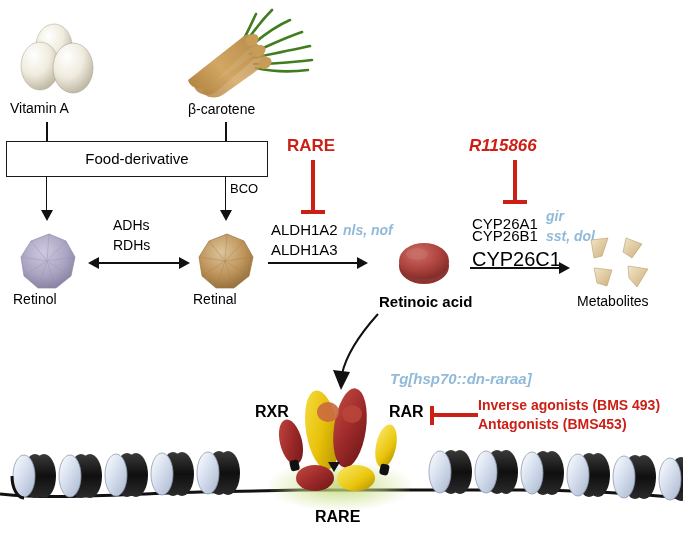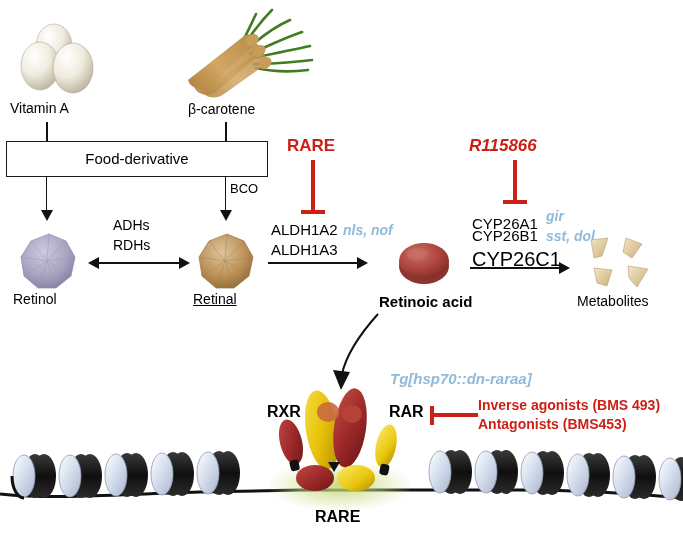--- a/index.html
+++ b/index.html
@@ -190,21 +190,21 @@
         <line x1="57" y1="25" x2="29" y2="29"></line>
           <line x1="53" y1="44" x2="29" y2="29"></line>
         <line x1="38" y1="56" x2="29" y2="29"></line>
           <line x1="20" y1="56" x2="29" y2="29"></line>
         <line x1="6" y1="44" x2="29" y2="29"></line>
           <line x1="3" y1="25" x2="29" y2="29"></line>
         <line x1="13" y1="9" x2="29" y2="29"></line>
       </g>
     </svg>
   </div>
-  <div class="abs lbl" style="left:193px; top:292px;text-decoration:underline;">Retinal</div>
+  <div class="abs lbl" style="left:193px; top:292px;">Retinal</div>
 
   <div class="abs lbl" style="left:113px; top:218px;">ADHs</div>
   <div class="abs lbl" style="left:113px; top:238px;">RDHs</div>
   <div class="abs arrow-right arrow-left" style="left:90px; top:258px; width:98px; height:10px;">
     <div class="hline" style="position:absolute; top:4px; left:4px; right:4px;"></div>
   </div>
 
   <div class="abs red" style="left:287px; top:136px; font-size:17px;">RARE</div>
   <div class="abs redline" style="left:311px; top:160px; height:52px;"></div>
   <div class="abs redcap" style="left:301px; top:210px; width:24px;"></div>
@@ -383,21 +383,21 @@
       <ellipse cx="52" cy="26" rx="11" ry="10" fill="#c9693f" opacity="0.9"></ellipse>
       <ellipse cx="76" cy="28" rx="10" ry="9" fill="#b8453a" opacity="0.9"></ellipse>
 
       <ellipse cx="39" cy="92" rx="19" ry="13" fill="url(#redg)"></ellipse>
       <ellipse cx="80" cy="92" rx="19" ry="13" fill="url(#yelg2)"></ellipse>
 
       <path d="M52,76 L58,86 L64,76" fill="#111111"></path>
     </svg>
   </div>
 
-  <div class="abs lbl lbl-bold" style="left:255px; top:403px; font-size:16px;margin-left:12px;">RXR</div>
+  <div class="abs lbl lbl-bold" style="left:255px; top:403px; font-size:16px;">RXR</div>
   <div class="abs lbl lbl-bold" style="left:389px; top:403px; font-size:16px;">RAR</div>
   <div class="abs lbl lbl-bold" style="left:315px; top:508px; font-size:16px;">RARE</div>
 
   <div class="abs blue-ital" style="left:390px; top:370px; font-size:15px;">Tg[hsp70::dn-raraa]</div>
 
   <div class="abs redcap" style="left:432px; top:413px; width:46px; height:4px;"></div>
   <div class="abs redline" style="left:430px; top:406px; height:19px; width:4px;"></div>
   <div class="abs red" style="left:478px; top:397px; font-size:14px;">Inverse agonists (BMS 493)</div>
   <div class="abs red" style="left:478px; top:416px; font-size:14px;">Antagonists (BMS453)</div>
 

